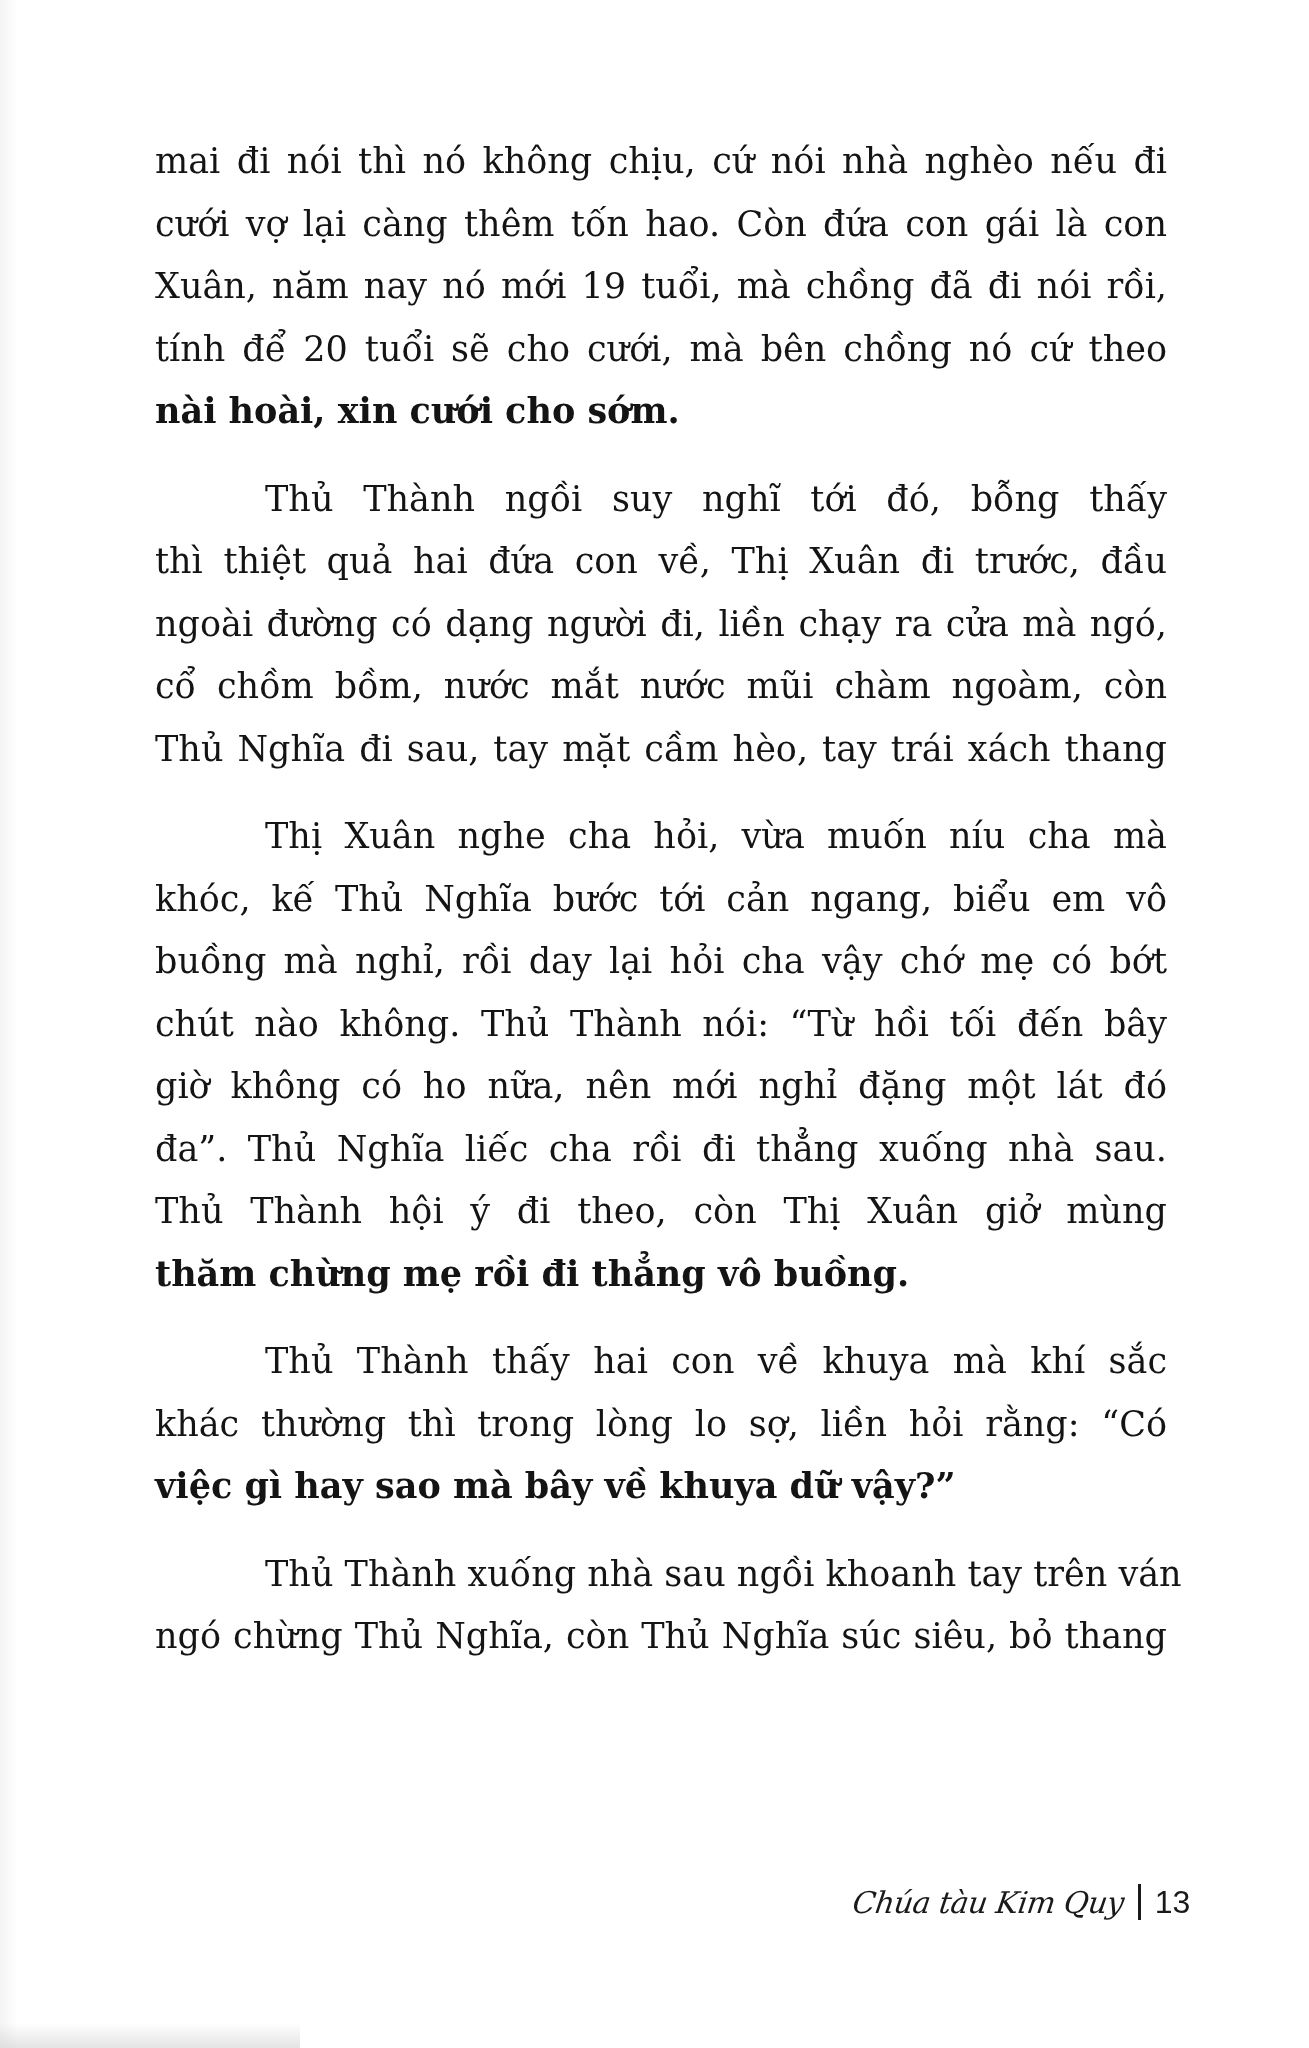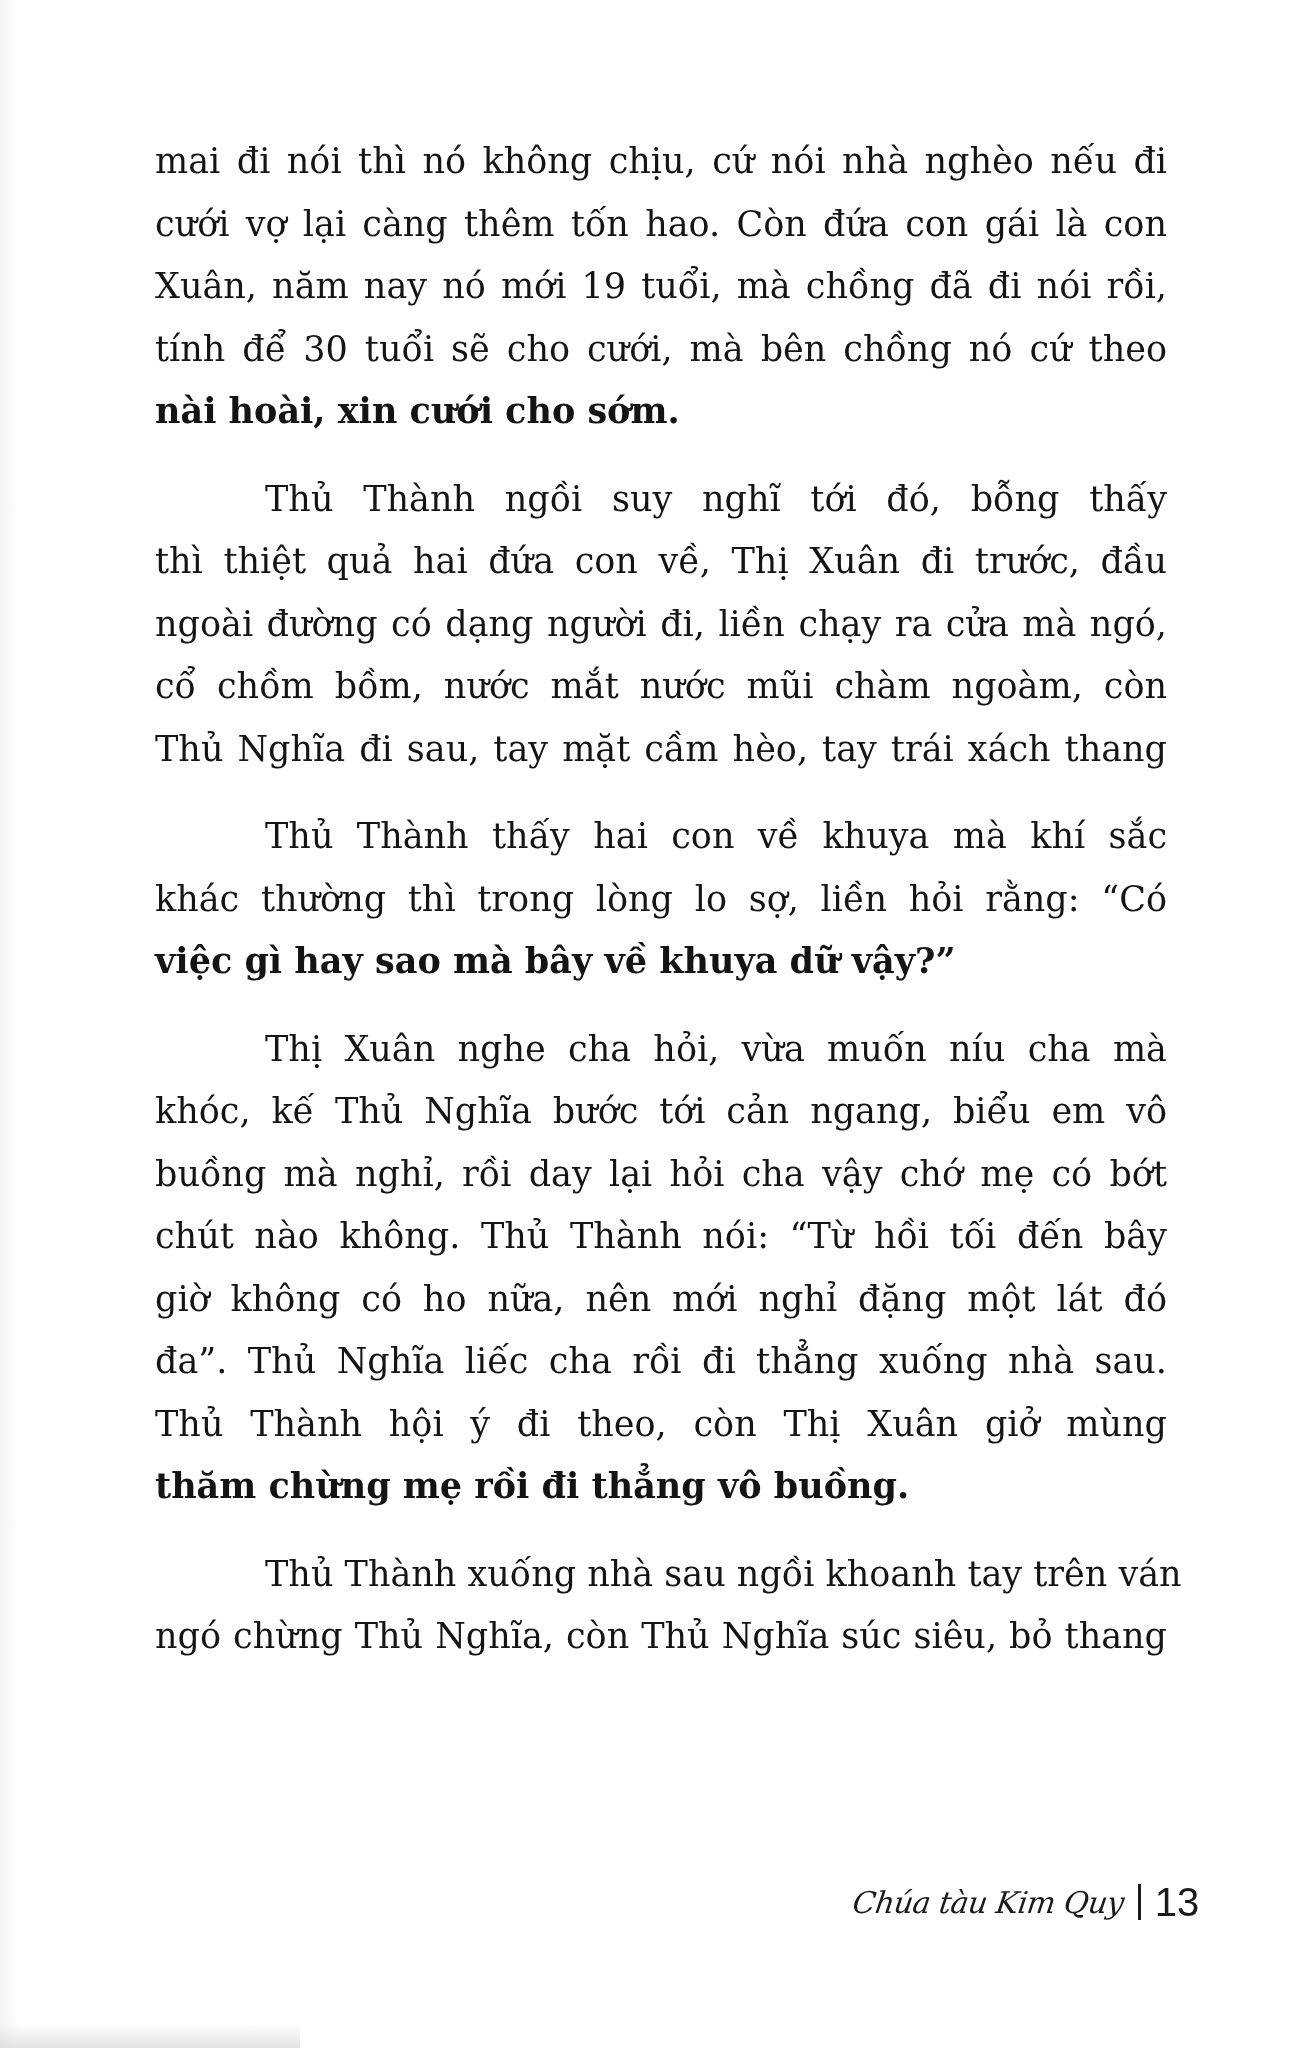--- a/index.html
+++ b/index.html
@@ -67,64 +67,64 @@
     letter-spacing: -0.5px;
     transform: skewX(-8deg);
   }
   .footer-sep {
     width: 3px;
     height: 36px;
     background: #1a1a1a;
   }
   .footer-page {
     font-family: "Liberation Sans", "DejaVu Sans", sans-serif;
-    font-size: 40px;
+    font-size: 32px;
   }
   .edge-shadow {
     position: absolute;
     left: 0;
     bottom: 0;
     width: 300px;
     height: 25px;
     background: linear-gradient(to top, rgba(200,200,200,0.5), rgba(255,255,255,0));
   }
 </style>
 </head>
 <body>
 
 <div class="page">
   <div class="text-block" id="text-block">
       <div class="para">
         <span class="line">mai đi nói thì nó không chịu, cứ nói nhà nghèo nếu đi</span>
         <span class="line">cưới vợ lại càng thêm tốn hao. Còn đứa con gái là con</span>
         <span class="line">Xuân, năm nay nó mới 19 tuổi, mà chồng đã đi nói rồi,</span>
-        <span class="line">tính để 30 tuổi sẽ cho cưới, mà bên chồng nó cứ theo</span>
+        <span class="line">tính để 20 tuổi sẽ cho cưới, mà bên chồng nó cứ theo</span>
         <span class="line last">nài hoài, xin cưới cho sớm.</span>
       </div>
       <div class="para">
         <span class="line indent">Thủ Thành ngồi suy nghĩ tới đó, bỗng thấy</span>
         <span class="line">thì thiệt quả hai đứa con về, Thị Xuân đi trước, đầu</span>
         <span class="line">ngoài đường có dạng người đi, liền chạy ra cửa mà ngó,</span>
         <span class="line">cổ chồm bồm, nước mắt nước mũi chàm ngoàm, còn</span>
         <span class="line">Thủ Nghĩa đi sau, tay mặt cầm hèo, tay trái xách thang</span>
       </div>
       <div class="para">
-        <span class="line indent">Thủ Thành thấy hai con về khuya mà khí sắc</span>
-        <span class="line">khác thường thì trong lòng lo sợ, liền hỏi rằng: “Có</span>
-        <span class="line last">việc gì hay sao mà bây về khuya dữ vậy?”</span>
-      </div>
-      <div class="para">
         <span class="line indent">Thị Xuân nghe cha hỏi, vừa muốn níu cha mà</span>
         <span class="line">khóc, kế Thủ Nghĩa bước tới cản ngang, biểu em vô</span>
         <span class="line">buồng mà nghỉ, rồi day lại hỏi cha vậy chớ mẹ có bớt</span>
         <span class="line">chút nào không. Thủ Thành nói: “Từ hồi tối đến bây</span>
         <span class="line">giờ không có ho nữa, nên mới nghỉ đặng một lát đó</span>
         <span class="line">đa”. Thủ Nghĩa liếc cha rồi đi thẳng xuống nhà sau.</span>
         <span class="line">Thủ Thành hội ý đi theo, còn Thị Xuân giở mùng</span>
         <span class="line last">thăm chừng mẹ rồi đi thẳng vô buồng.</span>
+      </div>
+      <div class="para">
+        <span class="line indent">Thủ Thành thấy hai con về khuya mà khí sắc</span>
+        <span class="line">khác thường thì trong lòng lo sợ, liền hỏi rằng: “Có</span>
+        <span class="line last">việc gì hay sao mà bây về khuya dữ vậy?”</span>
       </div>
       <div class="para">
         <span class="line indent">Thủ Thành xuống nhà sau ngồi khoanh tay trên ván</span>
         <span class="line">ngó chừng Thủ Nghĩa, còn Thủ Nghĩa súc siêu, bỏ thang</span>
       </div>
     </div>
 
   <div class="footer">
     <span class="footer-title">Chúa tàu Kim Quy</span>
     <span class="footer-sep"></span>

